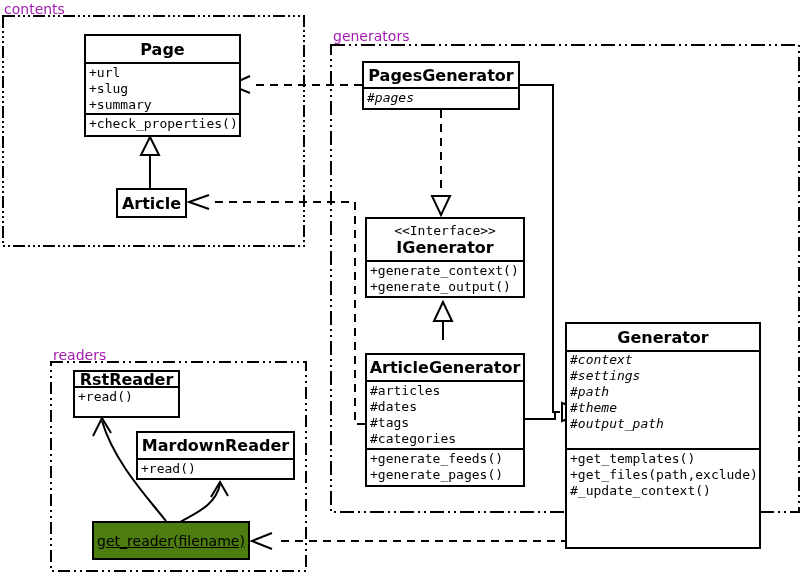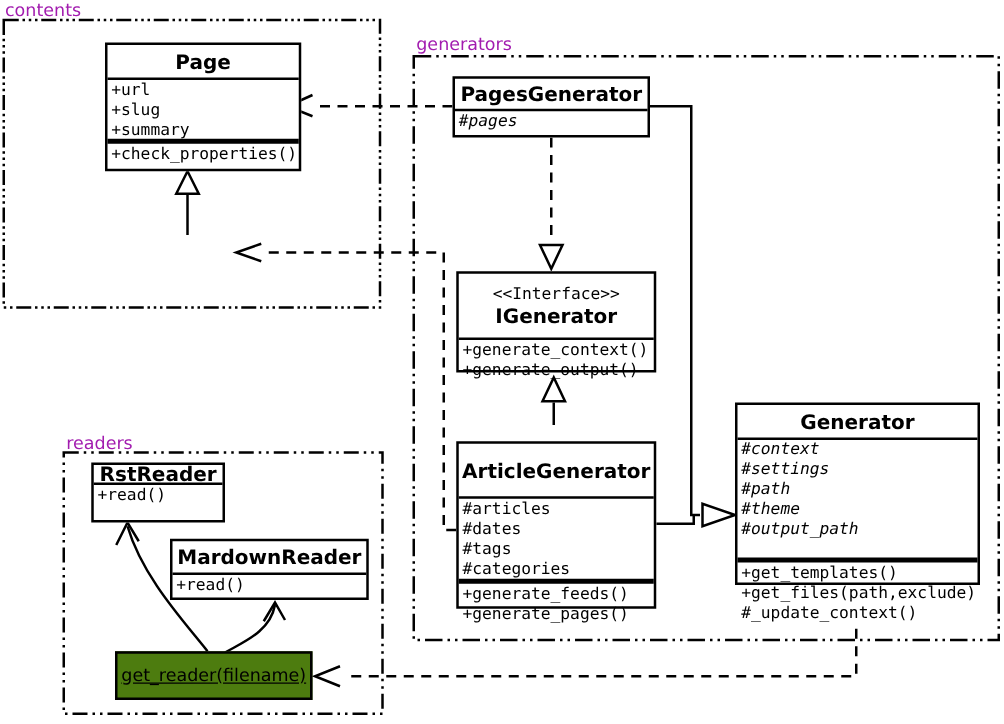--- a/index.html
+++ b/index.html
@@ -6,21 +6,21 @@
   #canvas{position:relative;width:803px;height:579px;background:#ffffff;overflow:hidden;
           font-family:"DejaVu Sans",sans-serif;color:#000;}
   #edges{position:absolute;left:0;top:0;z-index:1;}
   .pkg-label{position:absolute;z-index:3;font:14px "DejaVu Sans",sans-serif;color:#a21caf;white-space:nowrap;}
   .uml-class{position:absolute;z-index:2;background:#fff;border:2px solid #000;box-sizing:border-box;}
   .cls-title{font:bold 16px "DejaVu Sans",sans-serif;text-align:center;display:flex;flex-direction:column;
              align-items:center;justify-content:center;border-bottom:2px solid #000;box-sizing:border-box;}
   .cls-title.solo{border-bottom:none;}
   .cls-stereo{font:13px "DejaVu Sans Mono",monospace;font-weight:normal;}
   .cls-sec{font:13px "DejaVu Sans Mono",monospace;line-height:16px;padding:1px 3px;
-           border-bottom:4px solid #000000;box-sizing:border-box;white-space:nowrap;overflow:hidden;}
+           border-bottom:2px solid #000000;box-sizing:border-box;white-space:nowrap;overflow:hidden;}
   .cls-sec.last{border-bottom:none;}
   .fn-node{position:absolute;z-index:2;background:#4d7c0f;border:2px solid #000;box-sizing:border-box;
            display:flex;align-items:center;justify-content:center;font:14px "DejaVu Sans",sans-serif;text-decoration:underline;}
 </style>
 </head>
 <body>
 
 <div id="canvas">
 
   <svg id="edges" width="803" height="579" viewBox="0 0 803 579">
@@ -67,54 +67,57 @@
     <div class="cls-sec" style="height:51px;">
       <div>+url</div>
       <div>+slug</div>
       <div>+summary</div>
     </div>
     <div class="cls-sec last" style="height:20px;">
       <div>+check_properties()</div>
     </div>
   </div>
 
+  <div class="uml-class" style="left:116px;top:188px;width:71px;height:30px;">
+    <div class="cls-title solo" style="height:26px;">Article</div>
+  </div>
 
   <div class="uml-class" style="left:362px;top:61px;width:158px;height:49px;">
     <div class="cls-title" style="height:26px;">PagesGenerator</div>
     <div class="cls-sec last" style="height:19px;font-style:italic;">
       <div>#pages</div>
     </div>
   </div>
 
   <div class="uml-class" style="left:365px;top:217px;width:160px;height:81px;">
-    <div class="cls-title" style="height:53px;">
+    <div class="cls-title" style="height:43px;">
       <div class="cls-stereo">&lt;&lt;Interface&gt;&gt;</div>
       <div>IGenerator</div>
     </div>
     <div class="cls-sec last" style="height:34px;">
       <div>+generate_context()</div>
       <div>+generate_output()</div>
     </div>
   </div>
 
   <div class="uml-class" style="left:365px;top:353px;width:160px;height:134px;">
-    <div class="cls-title" style="height:44px;">ArticleGenerator</div>
+    <div class="cls-title" style="height:27px;">ArticleGenerator</div>
     <div class="cls-sec" style="height:68px;">
       <div>#articles</div>
       <div>#dates</div>
       <div>#tags</div>
       <div>#categories</div>
     </div>
     <div class="cls-sec last" style="height:35px;">
       <div>+generate_feeds()</div>
       <div>+generate_pages()</div>
     </div>
   </div>
 
-  <div class="uml-class" style="left:588px;top:322px;width:196px;height:146px;">
+  <div class="uml-class" style="left:565px;top:322px;width:196px;height:227px;">
     <div class="cls-title" style="height:28px;">Generator</div>
     <div class="cls-sec" style="height:98px;padding-top:0;font-style:italic;">
       <div>#context</div>
       <div>#settings</div>
       <div>#path</div>
       <div>#theme</div>
       <div>#output_path</div>
     </div>
     <div class="cls-sec last" style="height:51px;">
       <div>+get_templates()</div>

